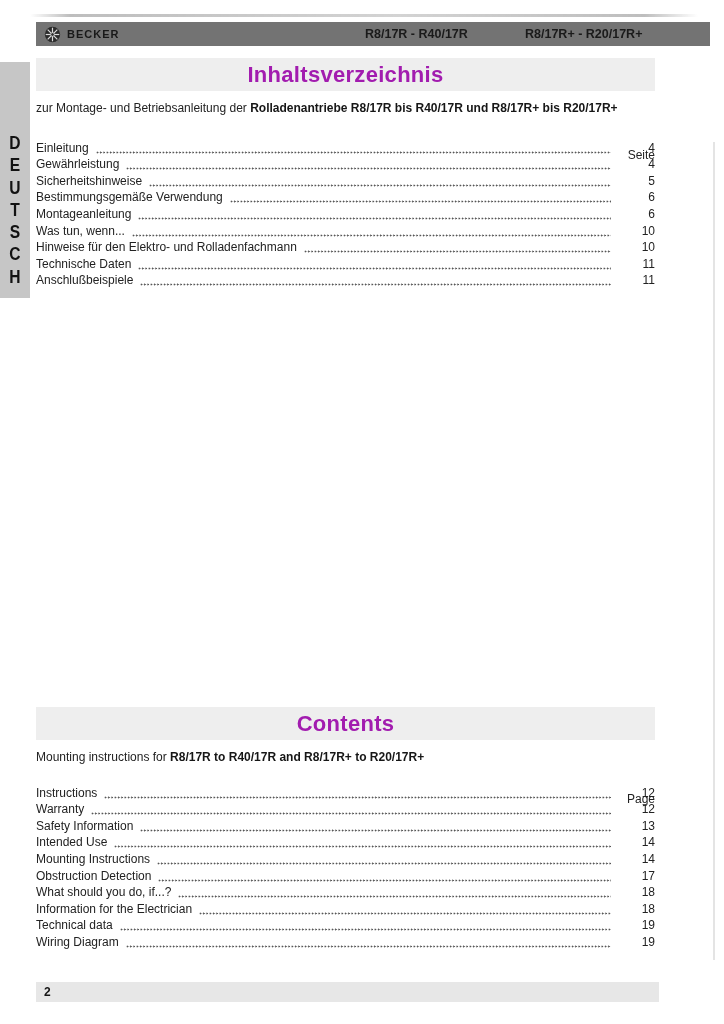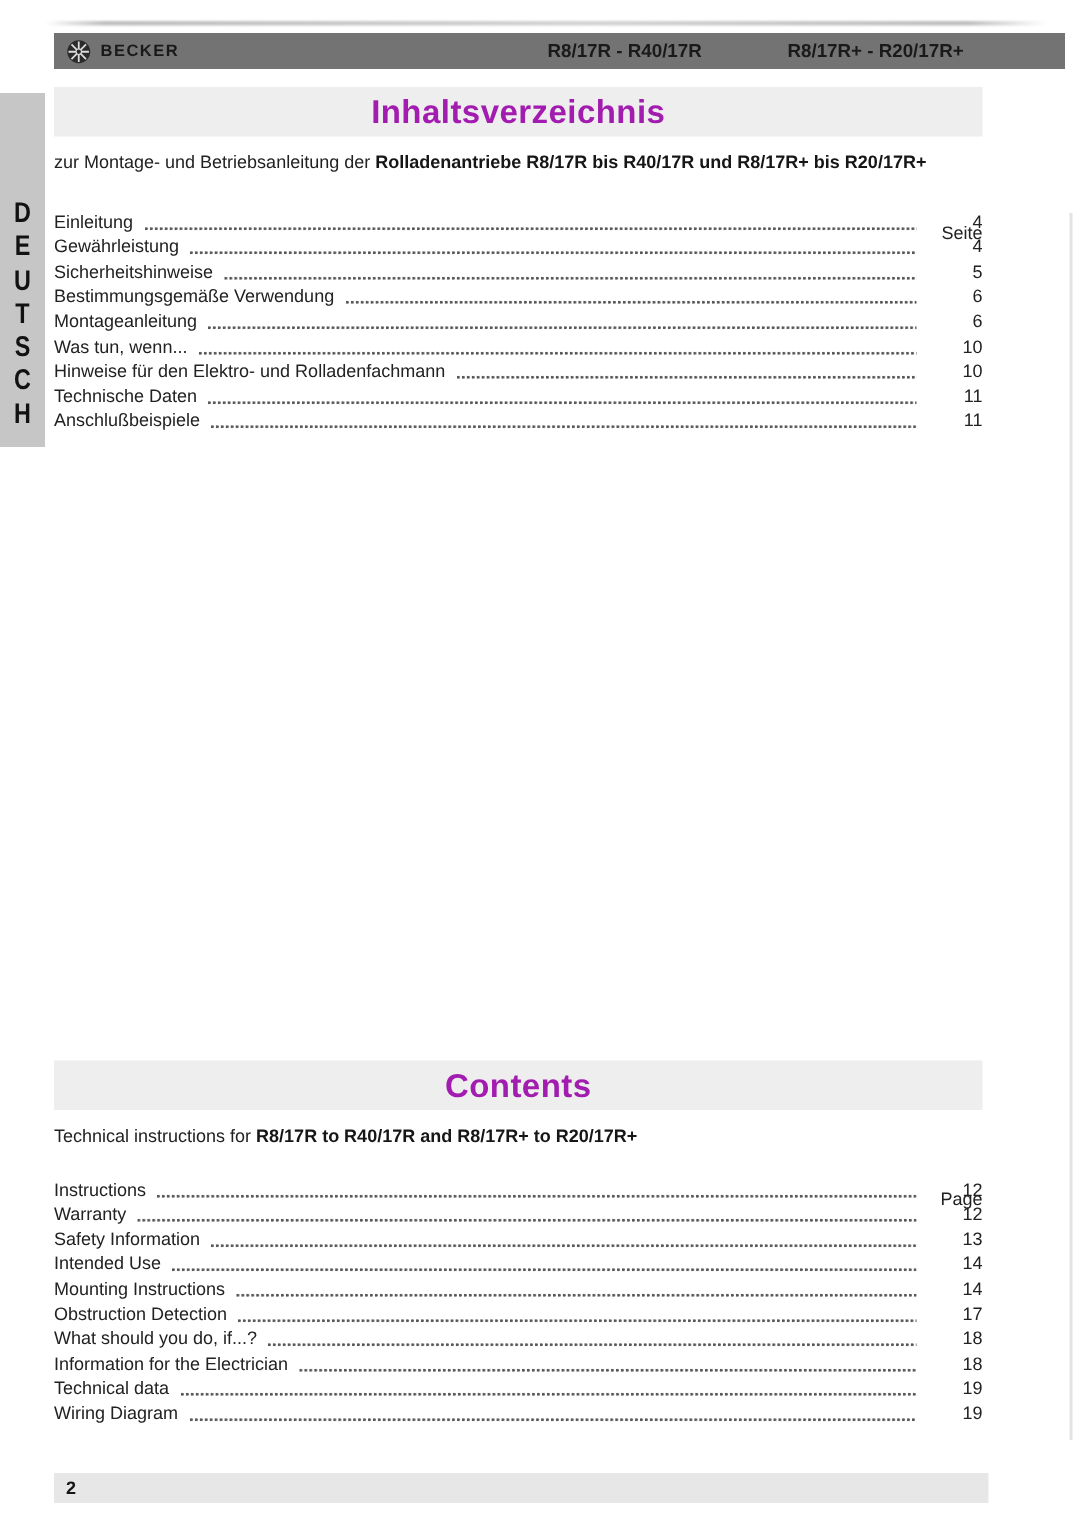--- a/index.html
+++ b/index.html
@@ -165,21 +165,21 @@
       <span class="toc-label">Anschlußbeispiele</span>
       <span class="toc-leader"></span>
       <span class="toc-page">11</span>
     </div>
 </div>
 
 <div class="title-bar bar-en">
   <span class="title-text">Contents</span>
 </div>
 <div class="intro intro-en">
-  <span>Technical instructions for </span><b>R8/17R to R40/17R and R8/17R+ to R20/17R+</b>
+  <span>Mounting instructions for </span><b>R8/17R to R40/17R and R8/17R+ to R20/17R+</b>
 </div>
 <div class="page-col-label label-en">Page</div>
 
 <div class="toc toc-en">
   <div class="toc-row">
       <span class="toc-label">Instructions</span>
       <span class="toc-leader"></span>
       <span class="toc-page">12</span>
     </div>
   <div class="toc-row">

